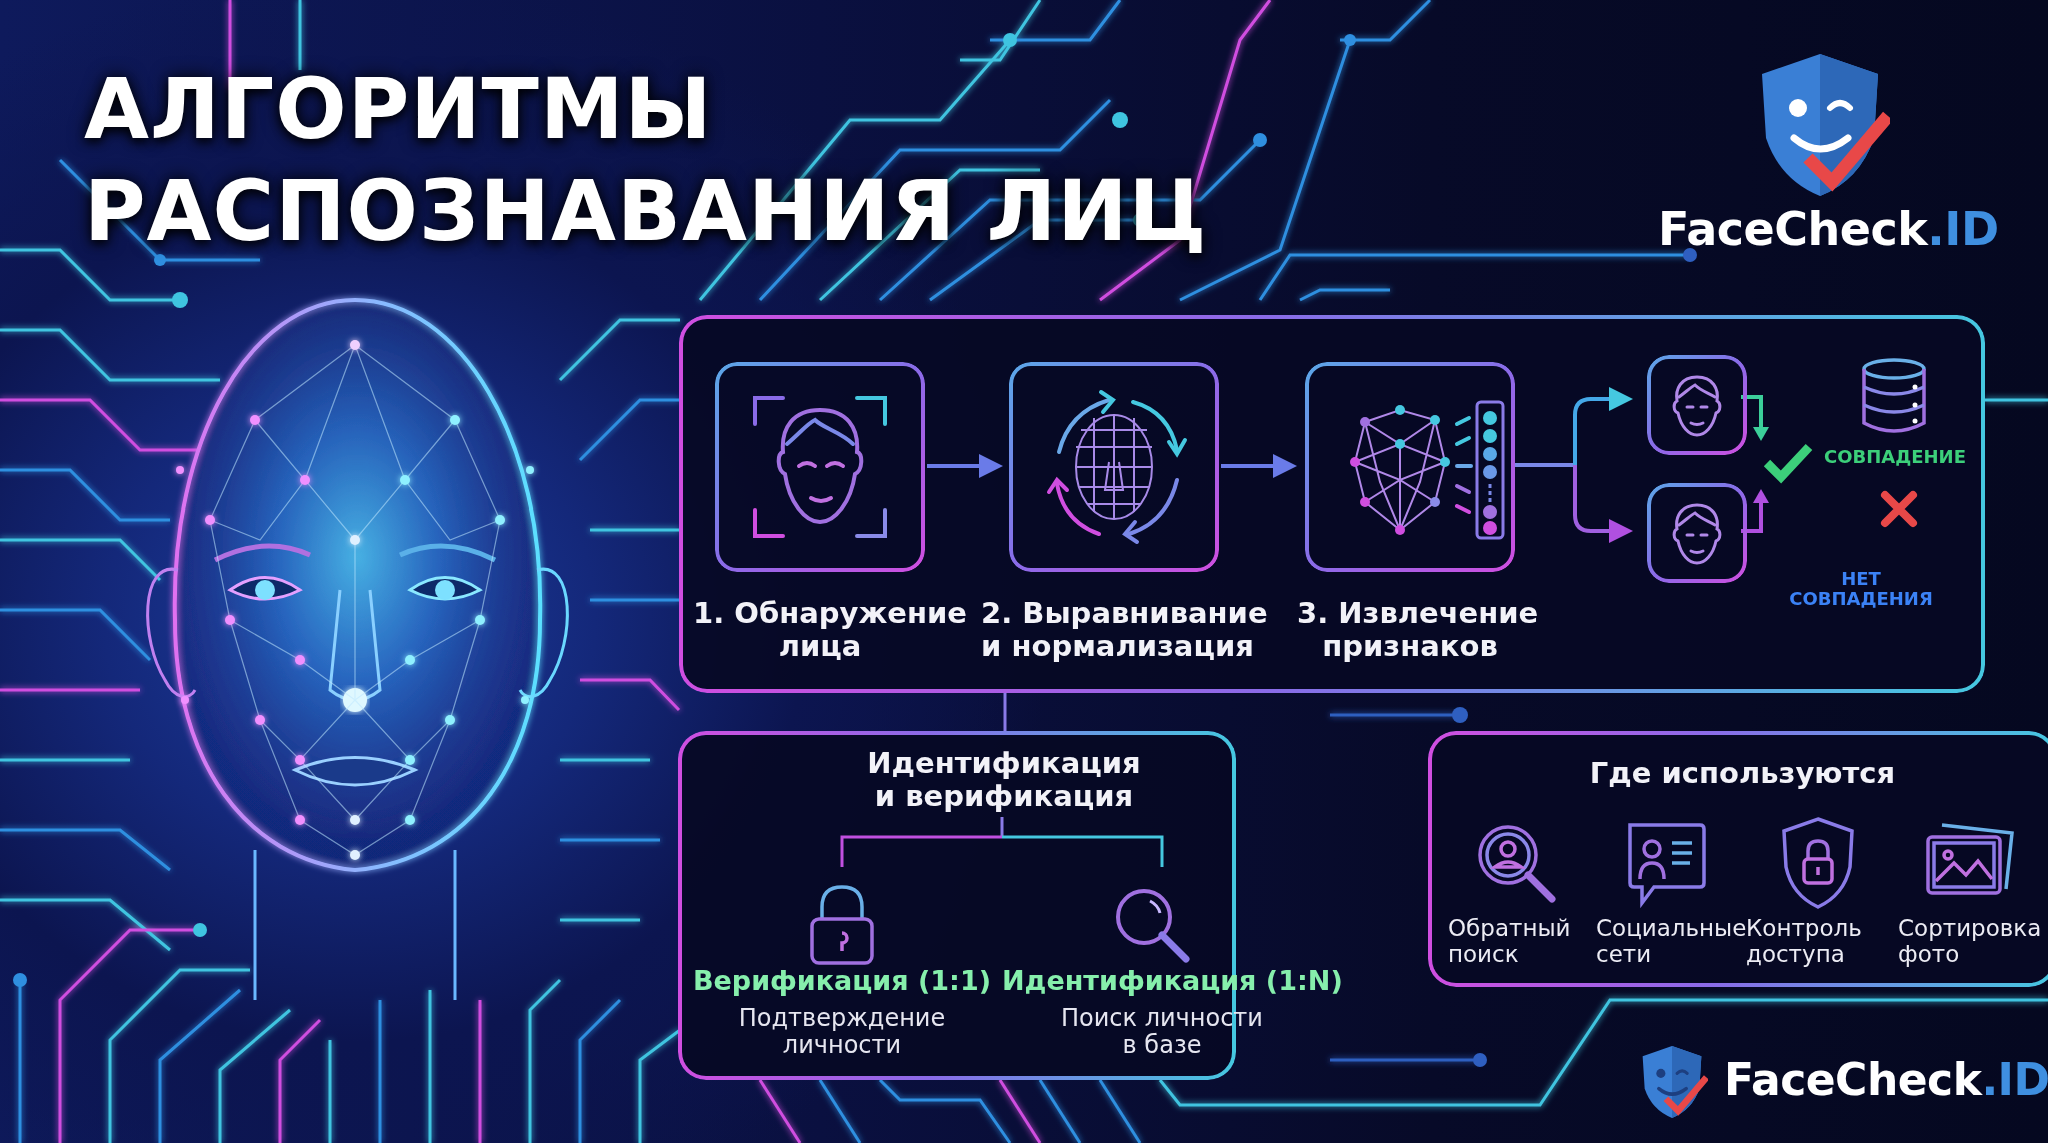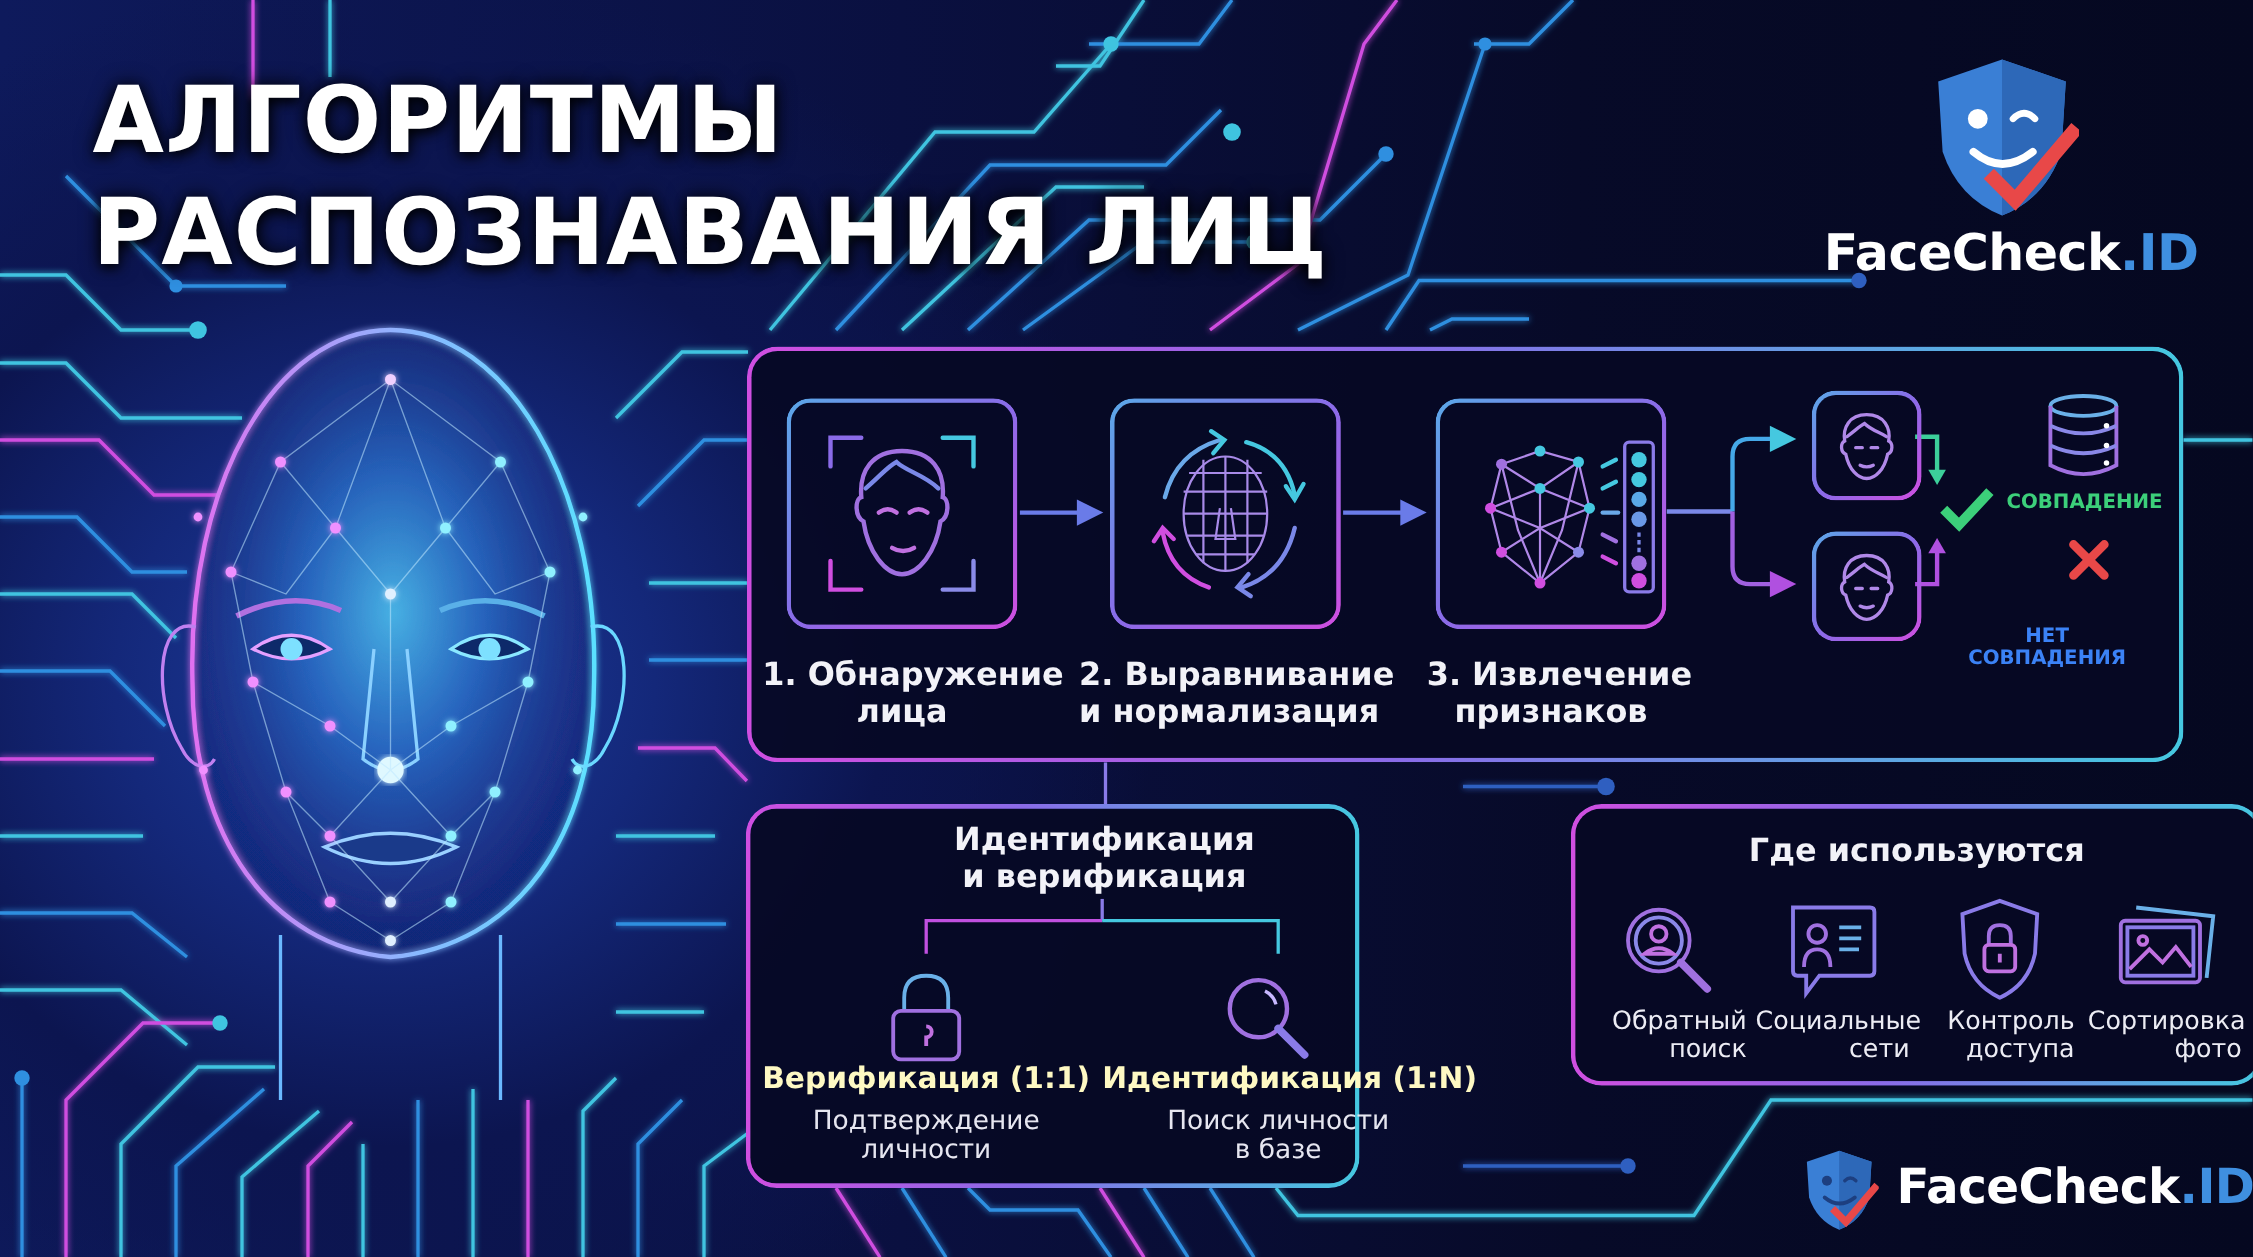--- a/index.html
+++ b/index.html
@@ -42,23 +42,23 @@
     background: linear-gradient(135deg, #5aa8e8 0%, #8a6be8 50%, #d04ee0 100%);
     -webkit-mask: linear-gradient(#000 0 0) content-box, linear-gradient(#000 0 0);
     -webkit-mask-composite: xor; mask-composite: exclude; }
   .step-box svg { position: absolute; inset: 0; }
 
   .step-label { position: absolute; text-align: center; font-weight: bold; font-size: 29px; line-height: 33px; color: #f2f2f8; white-space: nowrap; }
 
   .result-label { position: absolute; font-weight: bold; font-size: 18px; text-align: center; line-height: 20px; white-space: nowrap; }
 
   .sec-title { position: absolute; font-weight: bold; font-size: 29px; line-height: 33px; text-align: center; white-space: nowrap; color: #f2f2f8; }
-  .item-title { position: absolute; font-weight: bold; font-size: 27px; text-align: center; white-space: nowrap; color: #fef9c3; }
+  .item-title { position: absolute; font-weight: bold; font-size: 27px; text-align: center; white-space: nowrap; color: #86efac; }
   .item-desc  { position: absolute; font-size: 24px; line-height: 27px; text-align: center; white-space: nowrap; color: #e6e6f0; }
-  .use-label  { position: absolute; font-size: 23px; line-height: 26px; text-align: right; white-space: nowrap; color: #ececf4; width: 140px; }
+  .use-label  { position: absolute; font-size: 23px; line-height: 26px; text-align: left; white-space: nowrap; color: #ececf4; width: 140px; }
   .abs { position: absolute; }
 </style>
 </head>
 <body>
 
 <div class="bg"></div>
 
 <svg class="circuit" width="2048" height="1143">
   <defs>
     <radialGradient id="faceGlow" cx="50%" cy="45%" r="50%">

